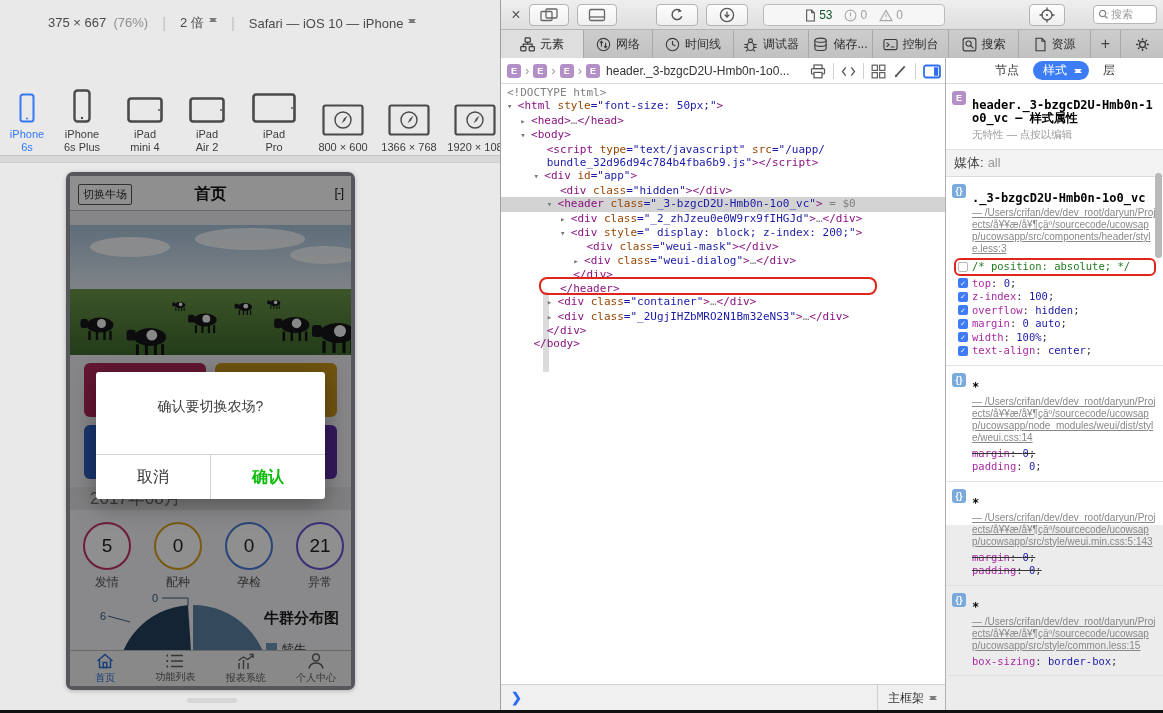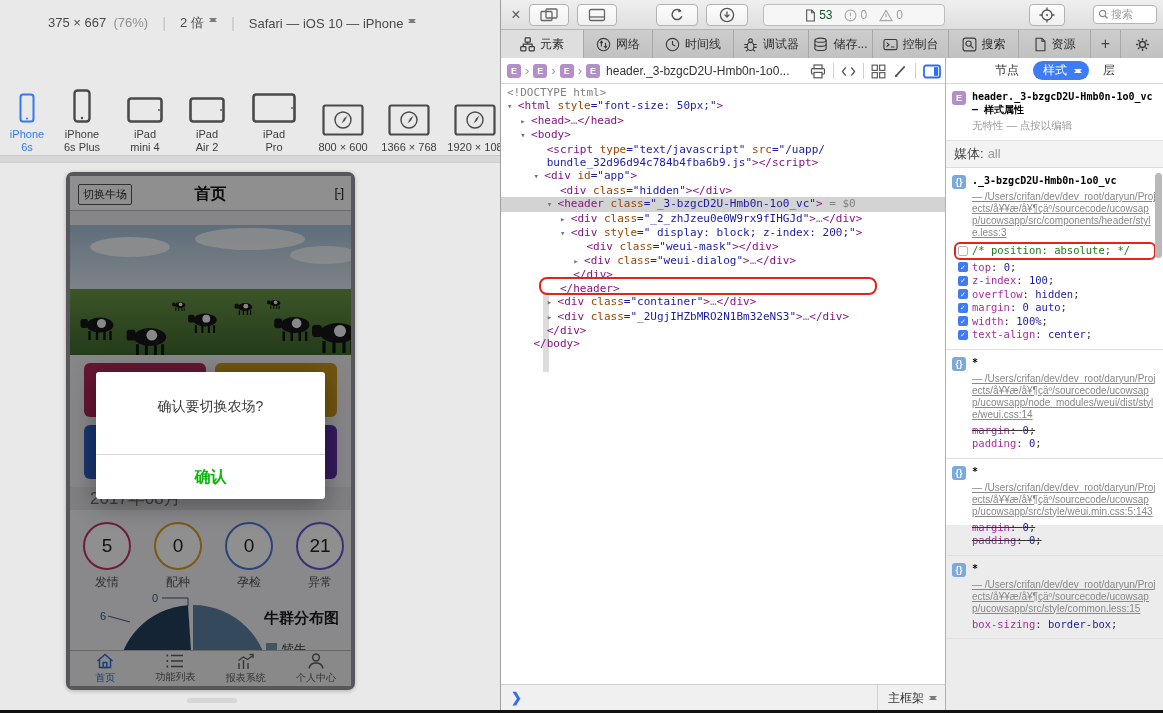--- a/index.html
+++ b/index.html
@@ -98,21 +98,21 @@
 
   .sidebar { position:absolute; left:445px; top:58px; width:218px; height:467px; background:#fff; }
   .sb-tabs { position:absolute; left:0; top:0; width:218px; height:26px; border-bottom:1px solid #d8d8d8; display:flex; align-items:center; justify-content:center; gap:14px; font-size:12px; color:#333; background:#fff; }
   .sb-tab { cursor:pointer; }
   .sb-pill { background:#3c7cf5; color:#fff; border-radius:10px; height:19px; display:flex; align-items:center; padding:0 7px 0 10px; gap:2px; cursor:pointer; }
   .sb-content { position:absolute; left:0; top:26px; width:218px; height:600px; overflow:hidden; font-size:11px; }
   .rule { padding:6px 8px 7px 6px; border-bottom:1px solid #e0e0e0; position:relative; }
   .rule-head { display:flex; gap:6px; }
   .badge { flex:none; width:14px; height:14px; border-radius:3px; color:#fff; font-size:9px; font-weight:bold; display:flex; align-items:center; justify-content:center; margin-top:1px; }
   .badge-el { background:#b48ec6; } .badge-css { background:#7aa9dc; }
-  .sel-text { font-family:"DejaVu Sans Mono", monospace; font-size:10px; font-weight:bold; color:#000; word-break:break-all; line-height:13px; }
+  .sel-text { font-family:"DejaVu Sans Mono", monospace; font-size:12px; font-weight:bold; color:#000; word-break:break-all; line-height:13px;margin-top:9px; }
   .sel-suffix { font-weight:bold; }
   .rule-hint { color:#9a9a9a; font-size:10.5px; margin:3px 0 0 20px; }
   .rule-link { display:block; color:#888; font-size:10px; text-decoration:underline; margin:2px 0 3px 20px; word-break:break-all; line-height:12px; cursor:pointer; }
   .media-band { background:#f3f3f3; border-bottom:1px solid #dcdcdc; padding:4px 8px; font-size:13px; color:#444; }
   .media-band .mv { color:#999; margin-left:4px; }
   .props { margin-left:6px; }
   .prop { font-family:"DejaVu Sans Mono", monospace; font-size:10.5px; line-height:13.5px; display:flex; align-items:center; gap:4px; cursor:pointer; }
   .prop .ptext { white-space:pre; }
   .chk { flex:none; width:10px; height:10px; border-radius:2px; display:inline-flex; align-items:center; justify-content:center; }
   .chk-on { background:#3e7bf4; color:#fff; font-size:8px; }
@@ -343,20 +343,21 @@
                   <path d="M2 16.5c.8-3.6 3.5-5.4 7-5.4s6.2 1.8 7 5.4"></path>
                 </svg>
               </div>
               <div>个人中心</div>
             </div>
           </div>
       </div>
       <div class="weui-dialog">
         <div class="msg">确认要切换农场?</div>
         <div class="btns">
+          <div class="b b-cancel">取消</div>
           <div class="b b-ok">确认</div>
         </div>
       </div>
     </div>
   </div>
   <div class="home-pill"></div>
 </div>
 
 <div class="right-panel">
   <div class="insp-toolbar">

